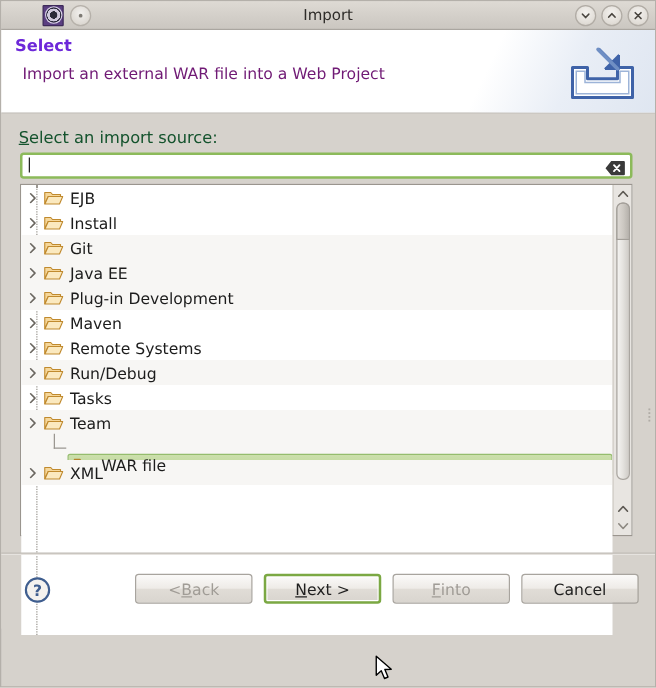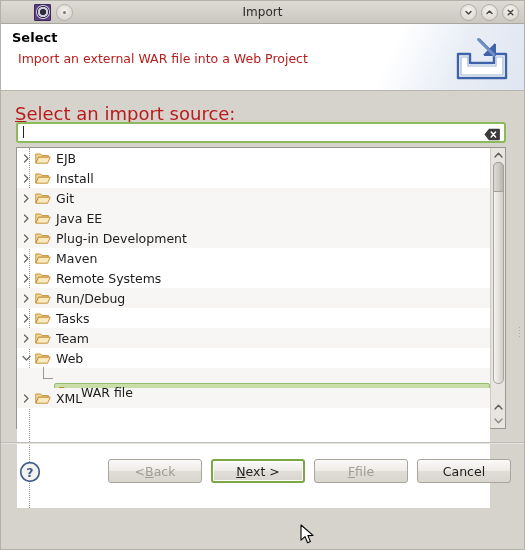--- a/index.html
+++ b/index.html
@@ -78,41 +78,41 @@
     border-bottom: 1px solid #b9b5af;
     box-sizing: border-box;
     overflow: hidden;
   }
   .header-sheen {
     position: absolute; right: 0; top: 0; width: 170px; height: 67px;
     background: linear-gradient(115deg, rgba(255,255,255,0) 25%, #e9eef6 60%, #dfe6f1 100%);
   }
   .hdr-title {
     position: absolute; left: 11px; top: 6px;
-    font-size: 13px; font-weight: bold; color: #000000;
+    font-size: 13px; font-weight: bold; color: #6d28d9;
   }
   .hdr-desc {
     position: absolute; left: 17px; top: 27px;
-    font-size: 12.5px; color: #b91c1c;
+    font-size: 12.5px; color: #701a75;
   }
   .import-icon {
     position: absolute; right: 14px; top: 12px;
     width: 56px; height: 46px;
   }
 
   
   .body {
     position: relative;
     height: 412px;
     background: #d6d2cc;
     box-sizing: border-box;
   }
   .field-label {
     position: absolute; left: 14px; top: 12px;
-    font-size: 18px; color: #b91c1c;
+    font-size: 13px; color: #14532d;
   }
   .field-label .mn { text-decoration: underline; }
 
   .search-wrap {
     position: absolute; left: 15px; top: 31px;
     width: 490px; height: 21px;
     background: #ffffff;
     border: 2px solid #8cba5a;
     border-radius: 3px;
     box-sizing: border-box;
@@ -494,34 +494,20 @@
             </span>
           <span class="folder">
               <svg width="16" height="14" viewBox="0 0 16 14">
                 <path d="M0.8 3 H5.6 L7 4.6 H13.4 V6.2 H3.6 L0.8 12 Z" fill="#f6d79a" stroke="#c08a2e" stroke-width="0.9" stroke-linejoin="round"></path>
                 <path d="M3.6 6.2 H15.2 L12.6 12.2 H0.9 Z" fill="#fbe9bf" stroke="#c08a2e" stroke-width="0.9" stroke-linejoin="round"></path>
               </svg>
             </span>
           <span class="row-label">Team</span>
         </div>
 
-        <div class="row">
-          <span class="twisty">
-              <svg width="9" height="7" viewBox="0 0 9 7">
-                <path d="M1 1.5 L4.5 5 L8 1.5" fill="none" stroke="#6b6761" stroke-width="1.3" stroke-linecap="round" stroke-linejoin="round"></path>
-              </svg>
-            </span>
-          <span class="folder">
-              <svg width="16" height="14" viewBox="0 0 16 14">
-                <path d="M0.8 3 H5.6 L7 4.6 H13.4 V6.2 H3.6 L0.8 12 Z" fill="#f6d79a" stroke="#c08a2e" stroke-width="0.9" stroke-linejoin="round"></path>
-                <path d="M3.6 6.2 H15.2 L12.6 12.2 H0.9 Z" fill="#fbe9bf" stroke="#c08a2e" stroke-width="0.9" stroke-linejoin="round"></path>
-              </svg>
-            </span>
-          <span class="row-label">Web</span>
-        </div>
 
         <div class="row alt child">
           <span class="elbow"></span>
           <span class="sel-pill">
             <span class="war-icon">
               <svg width="16" height="16" viewBox="0 0 16 16">
                 <path d="M1.5 3.5 H6 L7.2 5 H13 A0.8 0.8 0 0 1 13.8 5.8 V12 A0.8 0.8 0 0 1 13 12.8 H2.3 A0.8 0.8 0 0 1 1.5 12 Z" fill="#f3c97a" stroke="#b5832c" stroke-width="0.9" stroke-linejoin="round"></path>
                 <path d="M3 6.6 H12.4 V11.4 H3 Z" fill="#fdf0cf" stroke="#c99b45" stroke-width="0.7"></path>
                 <circle cx="6.6" cy="8.4" r="3.1" fill="#9fc3e8" stroke="#2f5d92" stroke-width="1.1"></circle>
                 <path d="M8.9 10.7 L12.2 14" stroke="#2f5d92" stroke-width="1.8" stroke-linecap="round"></path>
@@ -592,21 +578,21 @@
           <span>&lt; </span>
             <span class="mn">B</span>
             <span>ack</span>
         </div>
         <div class="btn focus">
           <span class="mn">N</span>
             <span>ext &gt;</span>
         </div>
         <div class="btn disabled">
           <span class="mn">F</span>
-            <span>file</span>
+            <span>into</span>
         </div>
         <div class="btn">
           <span>Cancel</span>
         </div>
       </div>
     </div>
   </div>
 
   <div class="cursor">
     <svg width="16" height="22" viewBox="0 0 16 22">

